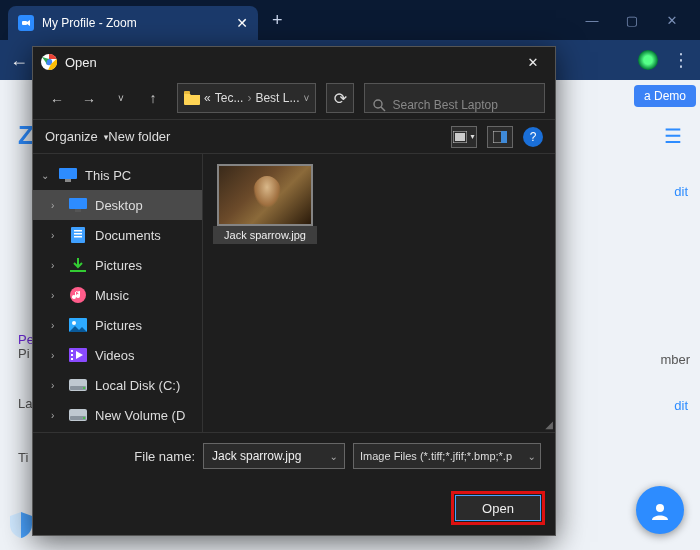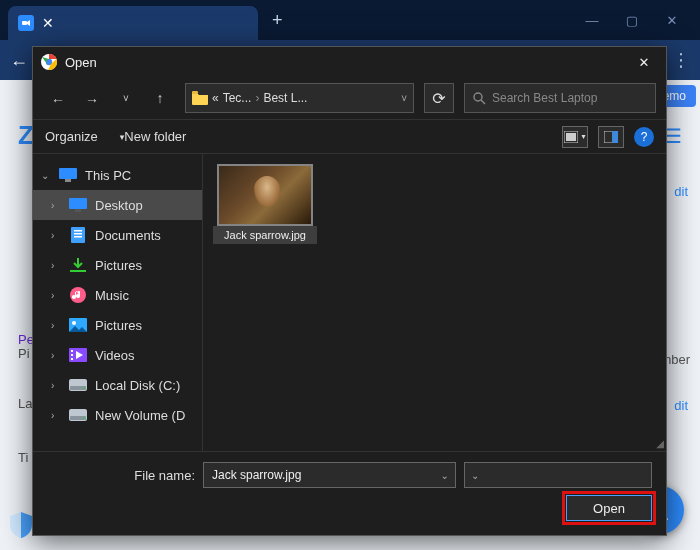--- a/index.html
+++ b/index.html
@@ -35,37 +35,37 @@
   .page-bg .la { position: absolute; top: 316px; left: 18px; color: #555; }
   .page-bg .ti { position: absolute; top: 362px; left: 18px; color: #555; margin-top: 8px; }
 
   
   .chat-bubble { position: absolute; bottom: 16px; right: 16px; width: 48px; height: 48px; border-radius: 50%; background: #2d8cff; display: flex; align-items: center; justify-content: center; box-shadow: 0 2px 8px rgba(0,0,0,.4); }
   .chat-bubble svg { width: 24px; height: 24px; fill: #fff; }
 
   .shield-tray { position: absolute; bottom: 12px; left: 10px; width: 22px; height: 26px; }
 
   
-  .dialog { position: absolute; top: 46px; left: 32px; width: 635px; height: 490px; background: #1e1e1e; border: 1px solid #555; box-shadow: 0 6px 28px rgba(0,0,0,.6); display: flex; flex-direction: column; }
+  .dialog { position: absolute; top: 46px; left: 32px; width: 524px; height: 490px; background: #1e1e1e; border: 1px solid #555; box-shadow: 0 6px 28px rgba(0,0,0,.6); display: flex; flex-direction: column; }
   .dlg-titlebar { height: 30px; display: flex; align-items: center; padding: 0 8px; color: #eee; font-size: 13px; }
   .dlg-titlebar .chrome-icon { width: 16px; height: 16px; margin-right: 8px; }
   .dlg-close { margin-left: auto; width: 28px; text-align: center; cursor: pointer; font-size: 13px; }
 
   .dlg-nav { display: flex; align-items: center; gap: 4px; padding: 6px 10px; border-bottom: 1px solid #333; }
   .nav-btn { width: 30px; height: 28px; display: flex; align-items: center; justify-content: center; color: #ccc; font-size: 14px; cursor: pointer; border-radius: 3px; }
   .breadcrumb { flex: 1; height: 30px; border: 1px solid #555; background: #2b2b2b; display: flex; align-items: center; padding: 0 6px; gap: 4px; color: #ddd; font-size: 12px; margin: 0 6px; }
   .breadcrumb .folder-icon { width: 16px; height: 14px; }
   .breadcrumb .sep { color: #888; }
   .breadcrumb .crumb { white-space: nowrap; overflow: hidden; text-overflow: ellipsis; max-width: 48px; }
   .breadcrumb .dd { margin-left: auto; color: #aaa; font-size: 10px; }
   .refresh-btn { width: 30px; height: 30px; border: 1px solid #555; background: #2b2b2b; display: flex; align-items: center; justify-content: center; color: #ddd; cursor: pointer; }
-  .search-box { width: 192px; height: 30px; border: 1px solid #555; background: #2b2b2b; display: flex; align-items: center; padding: 0 8px; gap: 6px; color: #888; font-size: 12px; margin-left: 6px; }
+  .search-box { width: 192px; height: 30px; border: 1px solid #555; background: #2b2b2b; display: flex; align-items: flex-end; padding: 0 8px; gap: 6px; color: #888; font-size: 12px; margin-left: 6px; }
 
   .dlg-toolbar { display: flex; align-items: center; padding: 4px 12px; border-bottom: 1px solid #333; color: #ddd; font-size: 13px; height: 34px; }
-  .organize { display: flex; align-items: center; gap: 22px; cursor: pointer; }
+  .organize { display: flex; align-items: center; gap: 6px; cursor: pointer; }
   .new-folder { cursor: pointer; }
   .view-opts { margin-left: auto; display: flex; align-items: center; gap: 10px; }
   .view-btn { width: 26px; height: 22px; border: 1px solid #666; display: flex; align-items: center; justify-content: center; cursor: pointer; font-size: 11px; background:#2b2b2b; }
   .help-btn { width: 20px; height: 20px; border-radius: 50%; background: #1a6fd8; color: #fff; display: flex; align-items: center; justify-content: center; font-size: 12px; cursor: pointer; }
 
   .dlg-body { flex: 1; display: flex; overflow: hidden; }
   .tree { width: 170px; border-right: 1px solid #333; padding: 6px 0; overflow: hidden; }
   .tree-item { display: flex; align-items: center; height: 30px; padding: 0 8px 0 18px; gap: 8px; color: #ddd; font-size: 13px; cursor: pointer; white-space: nowrap; }
   .tree-item .chev { width: 10px; font-size: 10px; color: #aaa; }
   .tree-item.root { padding-left: 8px; font-weight: 500; }
@@ -73,21 +73,21 @@
   .tree-item .ico { width: 18px; height: 16px; display: flex; align-items: center; justify-content: center; }
 
   .content { flex: 1; padding: 10px; position: relative; }
   .file-thumb { width: 104px; display: flex; flex-direction: column; align-items: center; cursor: pointer; }
   .thumb-img { width: 96px; height: 62px; background: linear-gradient(135deg,#3a2a1a 0%,#6b4a2a 40%,#8b6a3a 60%,#2a1a0a 100%); border: 2px solid #848484; position:relative; overflow:hidden; }
   .thumb-img::after{ content:""; position:absolute; left:34px; top:10px; width:28px; height:32px; background: radial-gradient(ellipse at 50% 35%, #d9b88a 0%, #a07040 60%, transparent 70%); border-radius:50%; }
   .thumb-label { background: #3e3e3e; color: #eee; font-size: 11px; padding: 3px 6px; margin-top: 0; width: 100%; text-align: center; }
 
   .resize-grip { position:absolute; bottom:2px; right:2px; color:#666; font-size:10px; }
 
-  .dlg-footer { padding: 10px 14px 14px; display: flex; flex-direction: column; gap: 7px; border-top: 1px solid #333; }
+  .dlg-footer { padding: 10px 14px 14px; display: flex; flex-direction: column; gap: 26px; border-top: 1px solid #333; }
   .filename-row { display: flex; align-items: center; gap: 8px; }
   .filename-label { color: #ddd; font-size: 13px; width: 148px; text-align: right; }
   .filename-input { flex: 1; height: 26px; background: #2b2b2b; border: 1px solid #666; color: #eee; font-size: 12px; padding: 0 6px 0 8px; display: flex; align-items: center; justify-content: space-between; }
   .filetype-select { width: 188px; height: 26px; background: #2b2b2b; border: 1px solid #666; color: #ddd; font-size: 11px; padding: 0 4px 0 6px; display: flex; align-items: center; justify-content: space-between; white-space: nowrap; overflow: hidden; }
   .btn-row { display: flex; justify-content: flex-end; gap: 10px; }
   .btn { width: 86px; height: 26px; background: #2b2b2b; border: 1px solid #777; color: #eee; font-size: 13px; display: flex; align-items: center; justify-content: center; cursor: pointer; }
   .btn.primary { outline: 3px solid #d11; outline-offset: 1px; border-color:#48a0ff; }
 
   svg { display:block; }
 </style>
@@ -96,20 +96,21 @@
 
 <div class="browser-titlebar">
   <div class="tab">
     <span class="tab-favicon">
       <svg viewBox="0 0 10 10">
           <rect width="10" height="10" fill="#2d8cff"></rect>
           <rect x="1" y="3" width="5" height="4" rx="1" fill="#fff"></rect>
           <path d="M6 4 L9 2 L9 8 L6 6 Z" fill="#fff"></path>
         </svg>
     </span>
+    <span class="tab-title">My Profile - Zoom</span>
     <span class="tab-close">✕</span>
   </div>
   <span class="new-tab">+</span>
   <div class="window-controls">
     <span>—</span>
     <span>▢</span>
     <span>✕</span>
   </div>
 </div>
 <div class="browser-toolbar">
@@ -325,20 +326,21 @@
   </div>
 
   <div class="dlg-footer">
     <div class="filename-row">
       <div class="filename-label">File name:</div>
       <div class="filename-input">
         <span>Jack sparrow.jpg</span>
         <span style="font-size:10px;color:#aaa">⌄</span>
       </div>
       <div class="filetype-select">
+        <span style="overflow:hidden;text-overflow:clip;">Image Files (*.tiff;*.jfif;*.bmp;*.p</span>
         <span style="font-size:10px;color:#aaa">⌄</span>
       </div>
     </div>
     <div class="btn-row">
       <div class="btn primary">Open</div>
     </div>
   </div>
 </div>
 
 </body></html>

